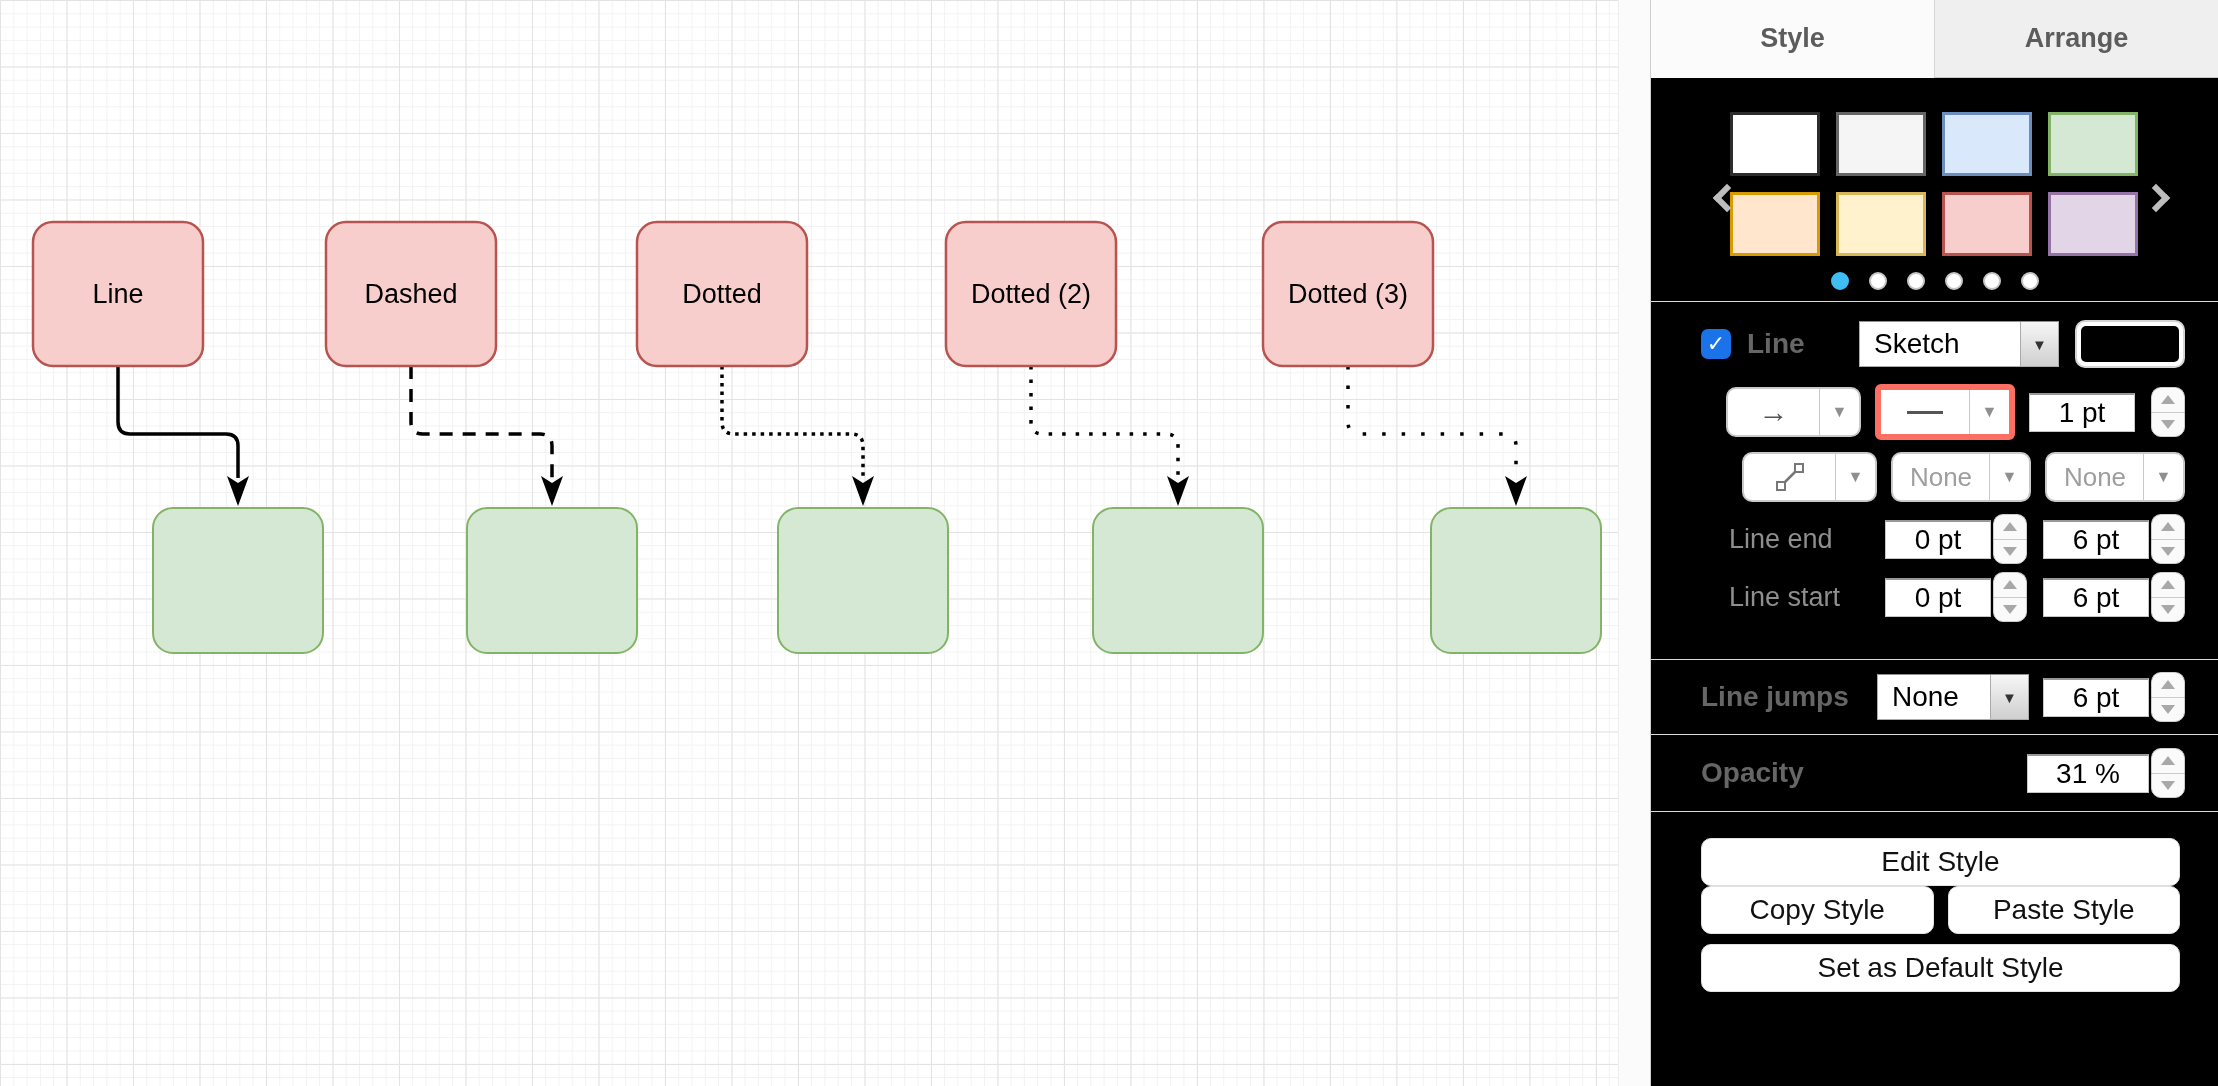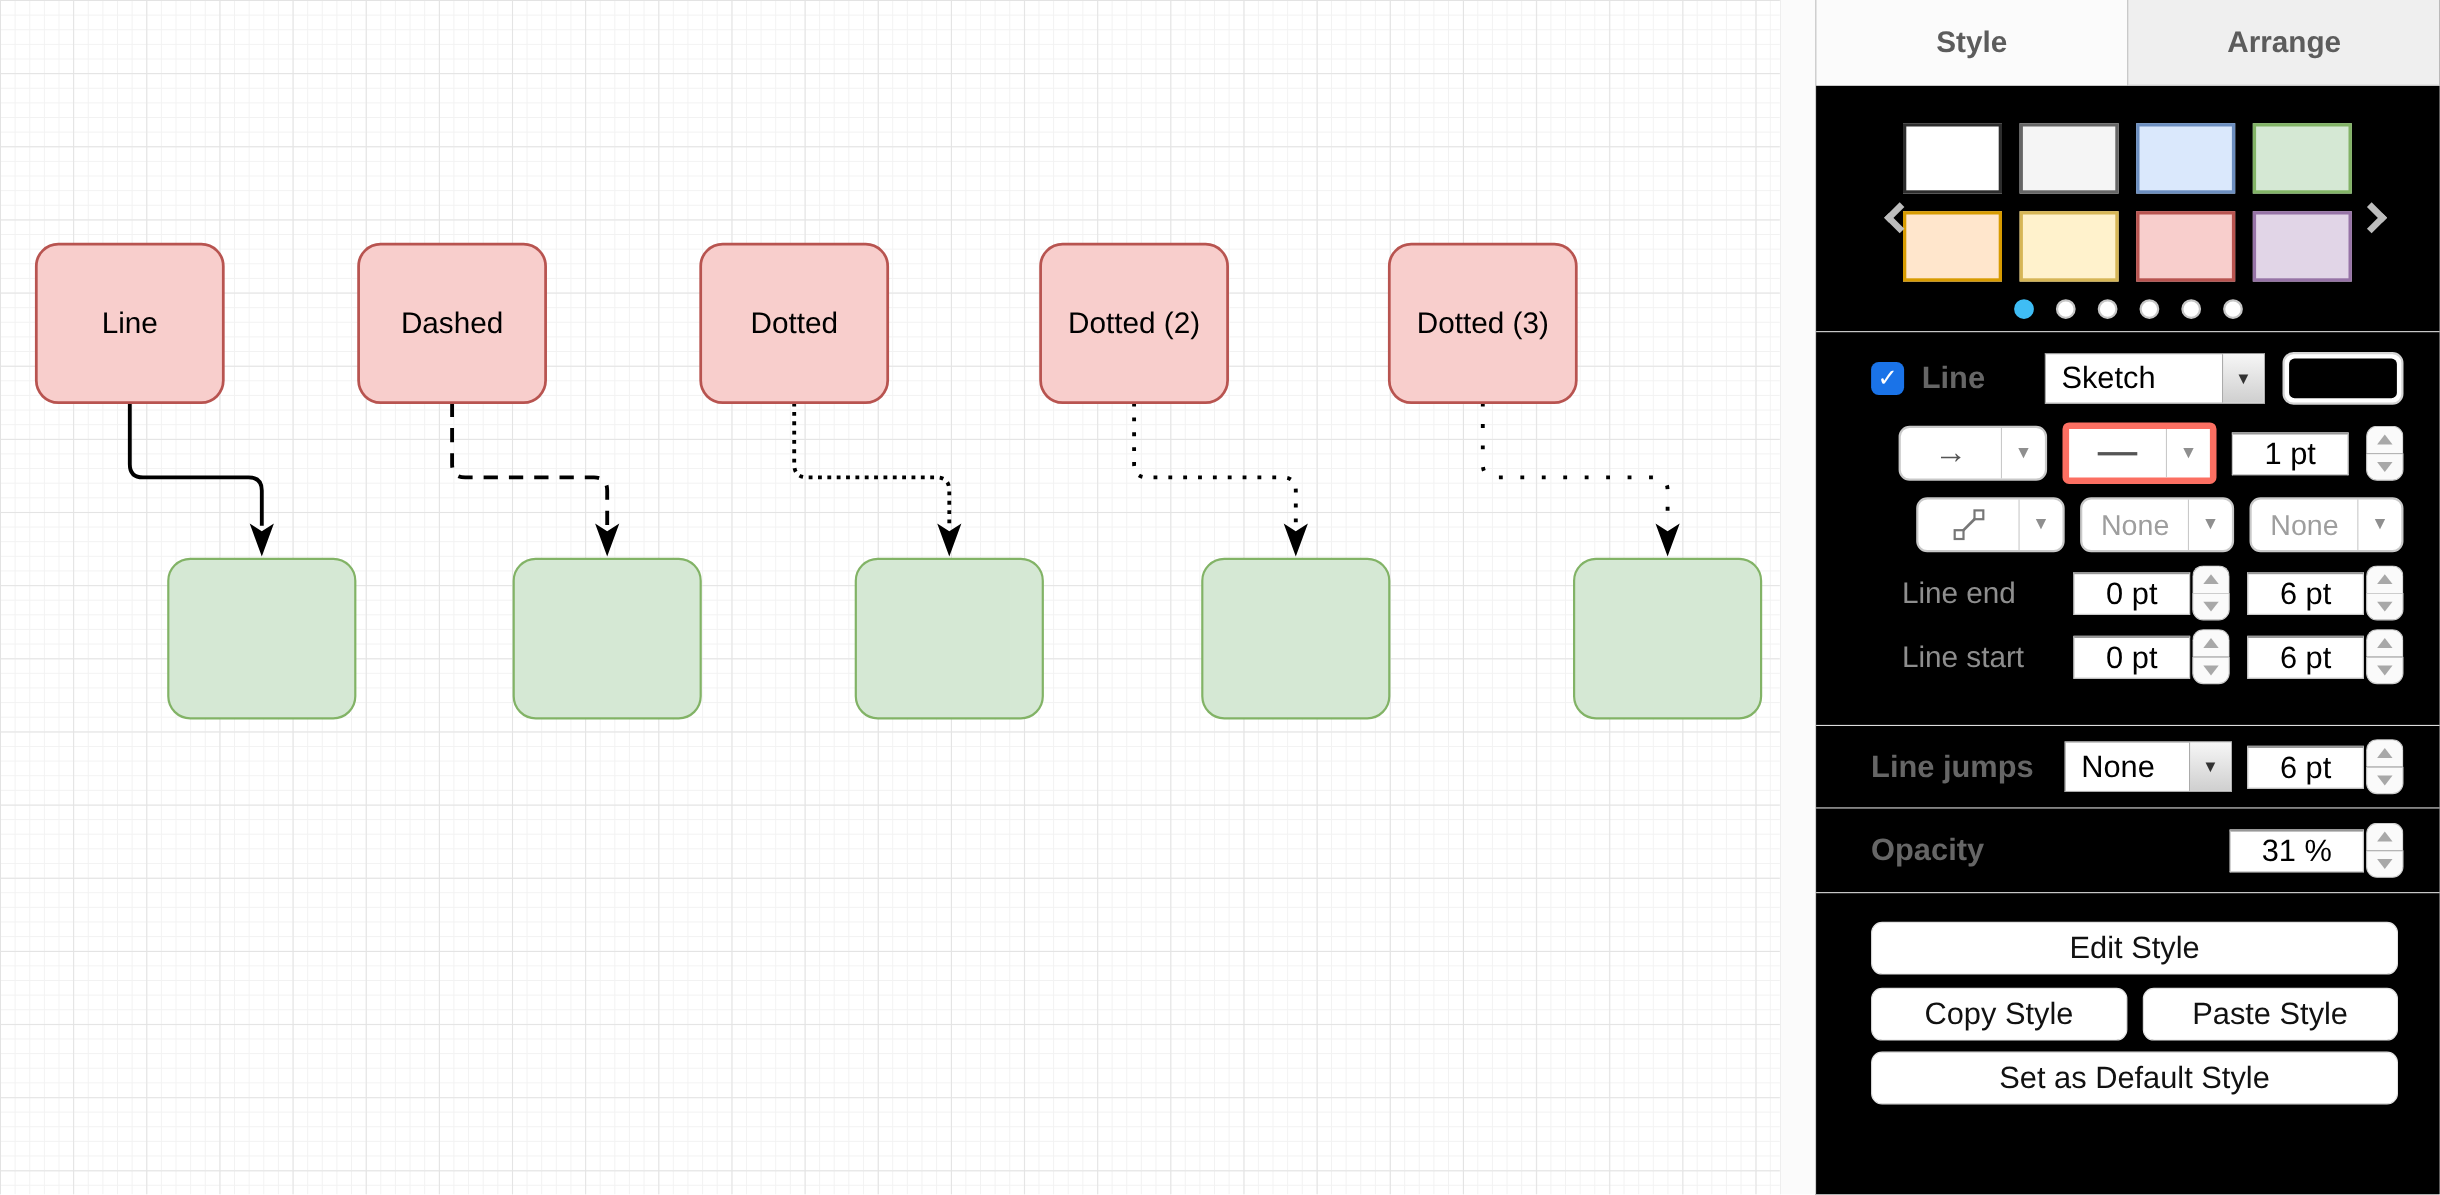--- a/index.html
+++ b/index.html
@@ -109,21 +109,21 @@
   .sec-opacity .blabel { margin-left:0; }
   .numbox.w-op { width:122px; margin-left:auto; }
 
   .sec-toggles { height:84px; padding-top:22px; display:flex; }
   .toggle { display:flex; align-items:center; width:46%; }
 
   .sec-buttons { padding:26px 38px 17px 50px; }
   .btn { background:#fff; border:1px solid #e3e3e3; border-radius:10px;
     box-shadow:0 1px 3px rgba(0,0,0,.14); height:48px; color:#111;
     display:flex; align-items:center; justify-content:center; font-size:28px; cursor:pointer; }
-  .btn-row { display:flex; gap:14px; margin-top:12px; }
+  .btn-row { display:flex; gap:14px; margin-top:0; }
   .btn-row .btn { flex:1; }
   .btn.full { width:100%; }
   .btn.mt { margin-top:10px; }
 </style>
 </head>
 <body>
 
 <div id="app">
 
   <div id="canvas-wrap">

